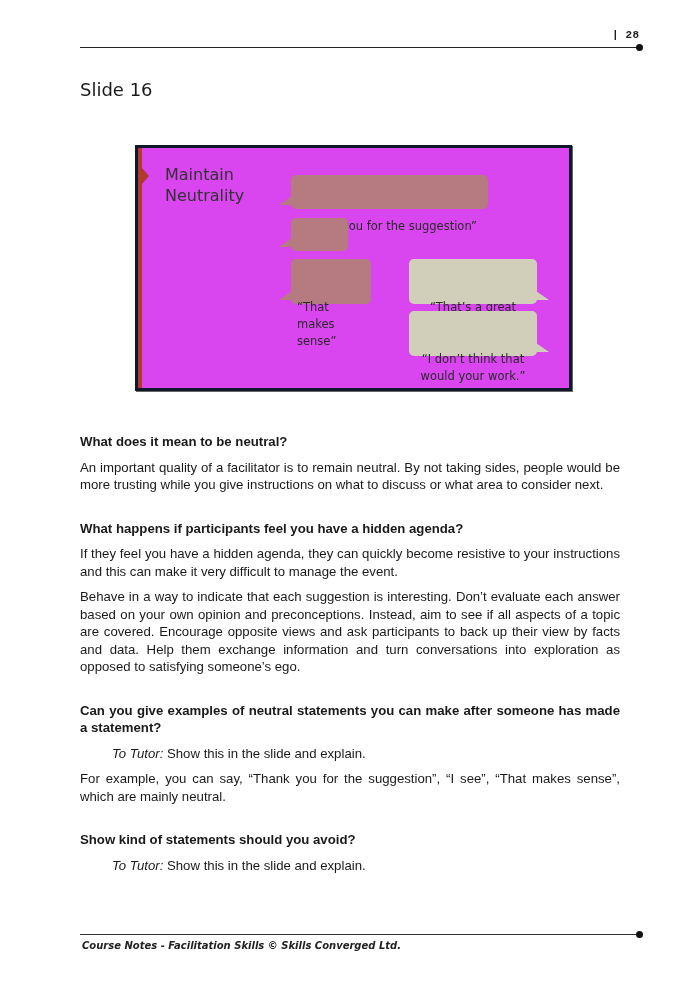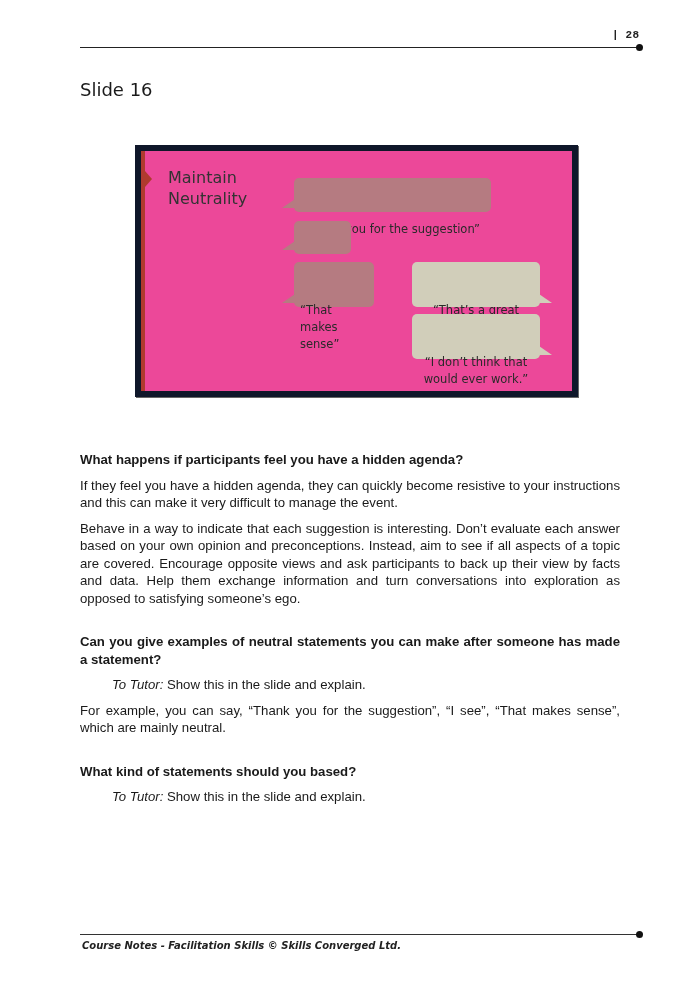--- a/index.html
+++ b/index.html
@@ -21,21 +21,21 @@
     position: absolute; left: 612px; top: 29px; font-size: 11px; font-weight: bold;
     color: #222; font-family: Liberation Mono, monospace; letter-spacing: 0.2px;
   }
   .slide-label {
     position: absolute; left: 80px; top: 79px; font-size: 18px; color: #1a1a1a;
     font-family: "DejaVu Sans", sans-serif;
   }
   
   .slide {
     position: absolute; left: 135px; top: 145px; width: 431px; height: 240px;
-    border: 6px solid #0f172a; box-shadow: 1px 1px 0 #666; background: #ec4899;
+    border: 3px solid #0f172a; box-shadow: 1px 1px 0 #666; background: #d946ef;
   }
   .slide-accent-bar {
     position: absolute; left: 0; top: 0; width: 4px; height: 100%; background: #b03a2e;
   }
   .slide-accent-arrow {
     position: absolute; left: 4px; top: 20px; width: 0; height: 0;
     border-top: 8px solid transparent; border-bottom: 8px solid transparent;
     border-left: 7px solid #b03a2e;
   }
   .slide-title {
@@ -113,39 +113,43 @@
 sense”</span>
   </div>
   <div class="bubble negative b4">
     <span class="tail-right"></span>
     <span>“That’s a great idea.
 I like it very much.”</span>
   </div>
   <div class="bubble negative b5">
     <span class="tail-right"></span>
     <span>“I don’t think that
-would ever work.”</span>
+would your work.”</span>
   </div>
 </div>
 
 <div class="content">
+  <div>
+    <p class="q">What does it mean to be neutral?</p>
+    <p class="p">An important quality of a facilitator is to remain neutral. By not taking sides, people would be more trusting while you give instructions on what to discuss or what area to consider next.</p>
+  </div>
   <div class="gap"></div>
   <div>
     <p class="q">What happens if participants feel you have a hidden agenda?</p>
     <p class="p">If they feel you have a hidden agenda, they can quickly become resistive to your instructions and this can make it very difficult to manage the event.</p>
     <p class="p">Behave in a way to indicate that each suggestion is interesting. Don’t evaluate each answer based on your own opinion and preconceptions. Instead, aim to see if all aspects of a topic are covered. Encourage opposite views and ask participants to back up their view by facts and data. Help them exchange information and turn conversations into exploration as opposed to satisfying someone’s ego.</p>
   </div>
   <div class="gap"></div>
   <div>
     <p class="q">Can you give examples of neutral statements you can make after someone has made a statement?</p>
     <p class="p"><span class="tutor-lead">To Tutor:</span><span> Show this in the slide and explain.</span></p>
     <p class="p">For example, you can say, “Thank you for the suggestion”, “I see”, “That makes sense”, which are mainly neutral.</p>
   </div>
   <div class="gap"></div>
   <div>
-    <p class="q">What kind of statements should you based?</p>
+    <p class="q">Show kind of statements should you avoid?</p>
     <p class="p"><span class="tutor-lead">To Tutor:</span><span> Show this in the slide and explain.</span></p>
   </div>
 </div>
 
 <div class="footer-rule"></div>
 <div class="footer-dot"></div>
 <div class="footer-text">Course Notes - Facilitation Skills © Skills Converged Ltd.</div>
 
 </body></html>

